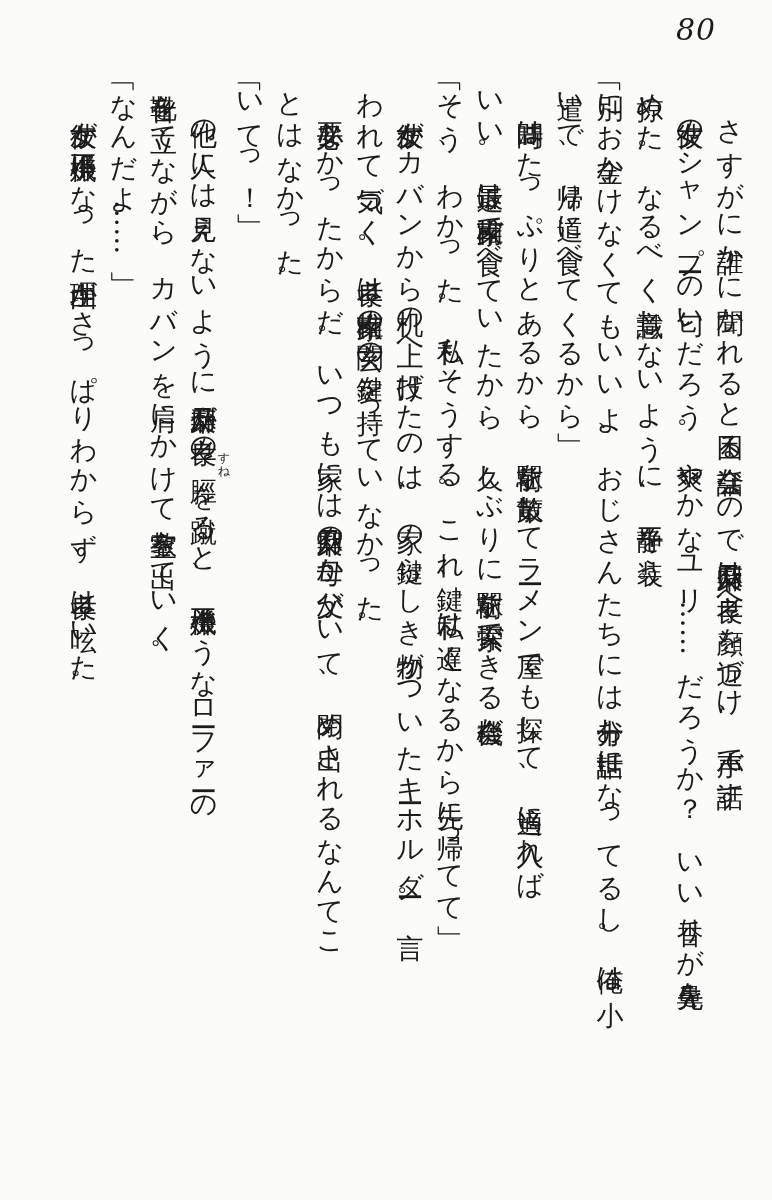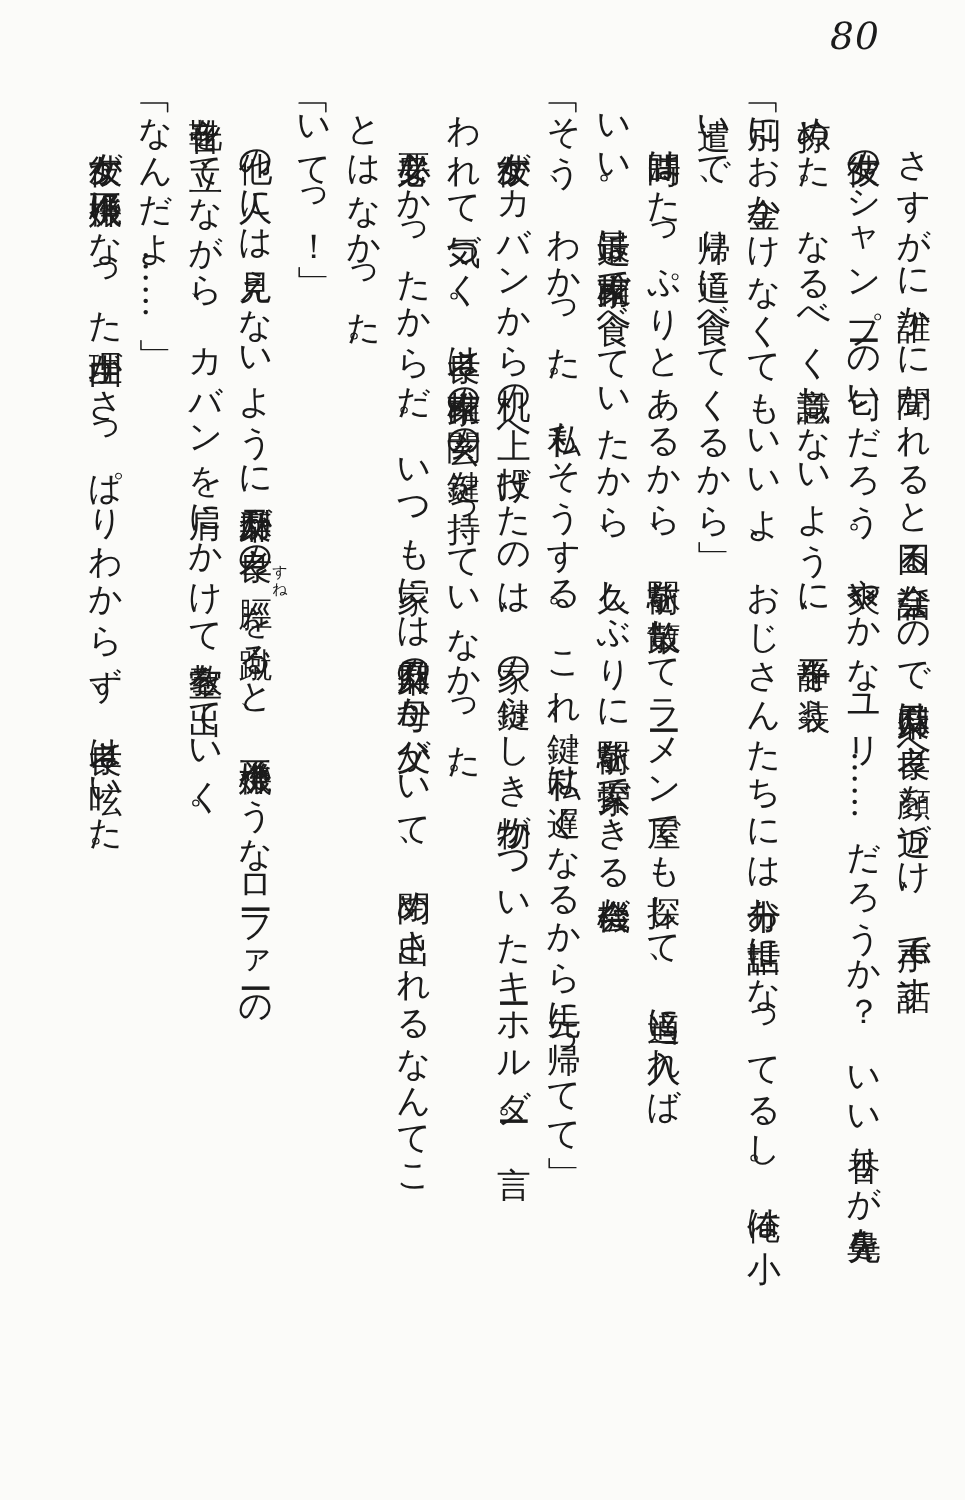--- a/index.html
+++ b/index.html
@@ -16,21 +16,21 @@
     position: relative;
     width: 772px;
     height: 1200px;
     box-sizing: border-box;
   }
   .page-number {
     position: absolute;
     top: 12px;
     left: 664px;
     width: 64px;
-    text-align: left;
+    text-align: center;
     font-size: 30px;
     font-style: italic;
     font-family: "DejaVu Serif", "Liberation Serif", serif;
     letter-spacing: 1px;
   }
   .text-block {
     position: absolute;
     top: 74px;
     right: 22px;
     height: 1062px; 

